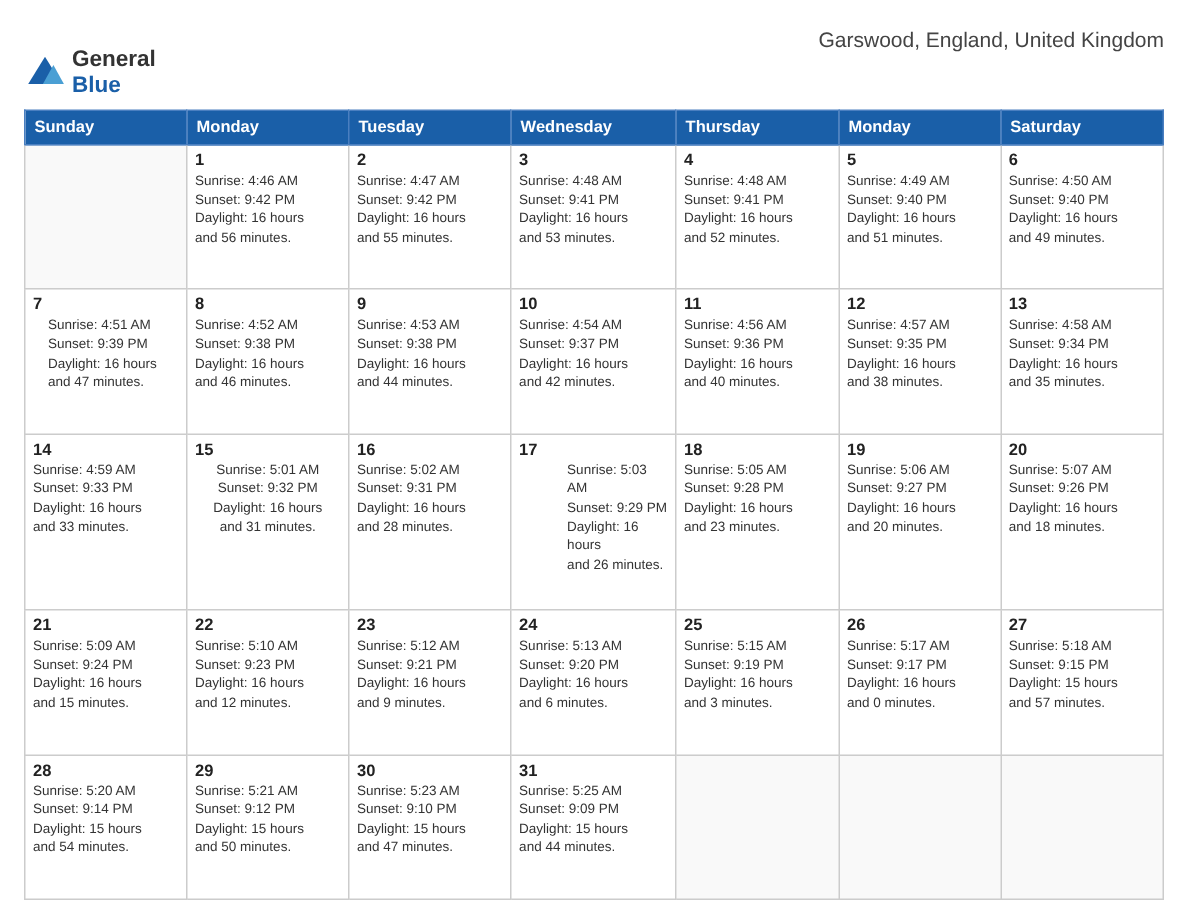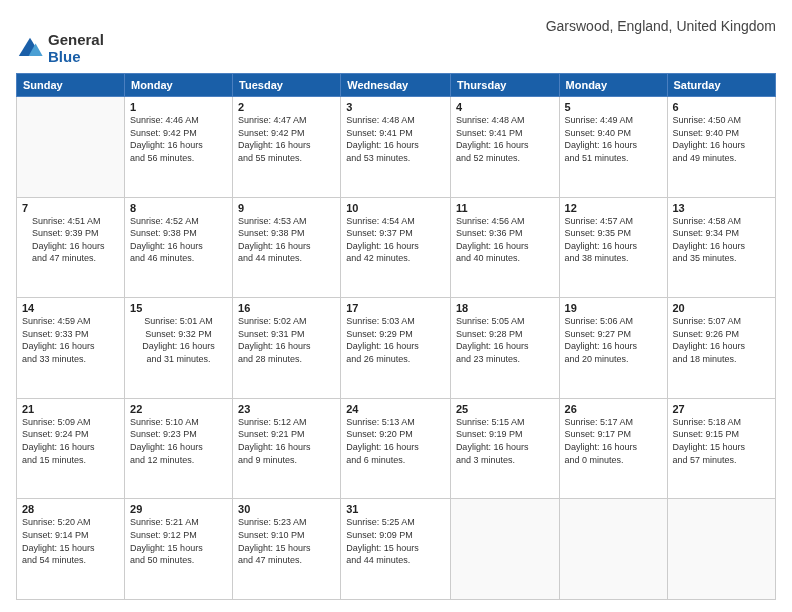--- a/index.html
+++ b/index.html
@@ -238,21 +238,21 @@
           </td>
           <td>
             <span class="cell-date">16</span>
             <div class="cell-info" style="white-space: pre-line;">Sunrise: 5:02 AM
 Sunset: 9:31 PM
 Daylight: 16 hours
 and 28 minutes.</div>
           </td>
           <td>
             <span class="cell-date">17</span>
-            <div class="cell-info" style="white-space: pre-line;">Sunrise: 5:03 AM
+            <div class="cell-info" style="white-space: pre-line; margin-left: 32px;">Sunrise: 5:03 AM
 Sunset: 9:29 PM
 Daylight: 16 hours
 and 26 minutes.</div>
           </td>
           <td>
             <span class="cell-date">18</span>
             <div class="cell-info" style="white-space: pre-line;">Sunrise: 5:05 AM
 Sunset: 9:28 PM
 Daylight: 16 hours
 and 23 minutes.</div>

